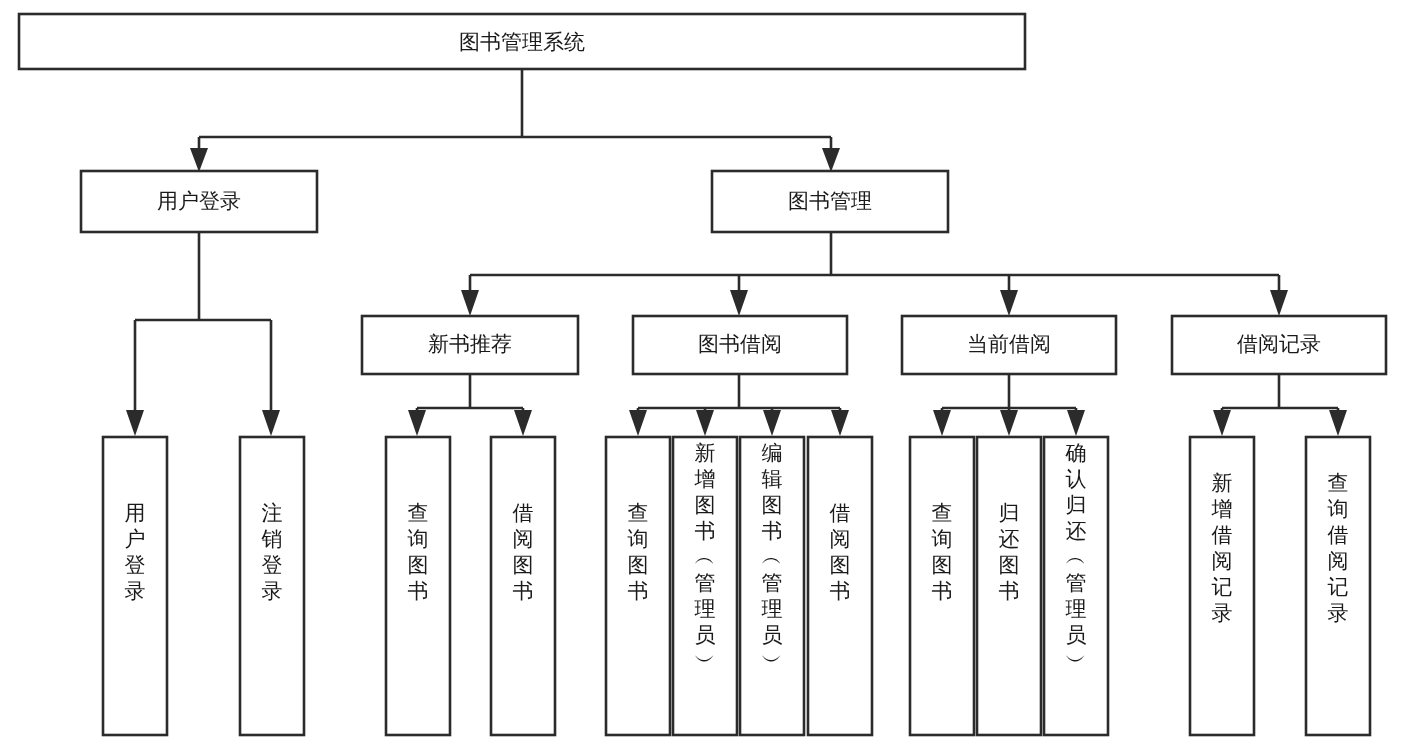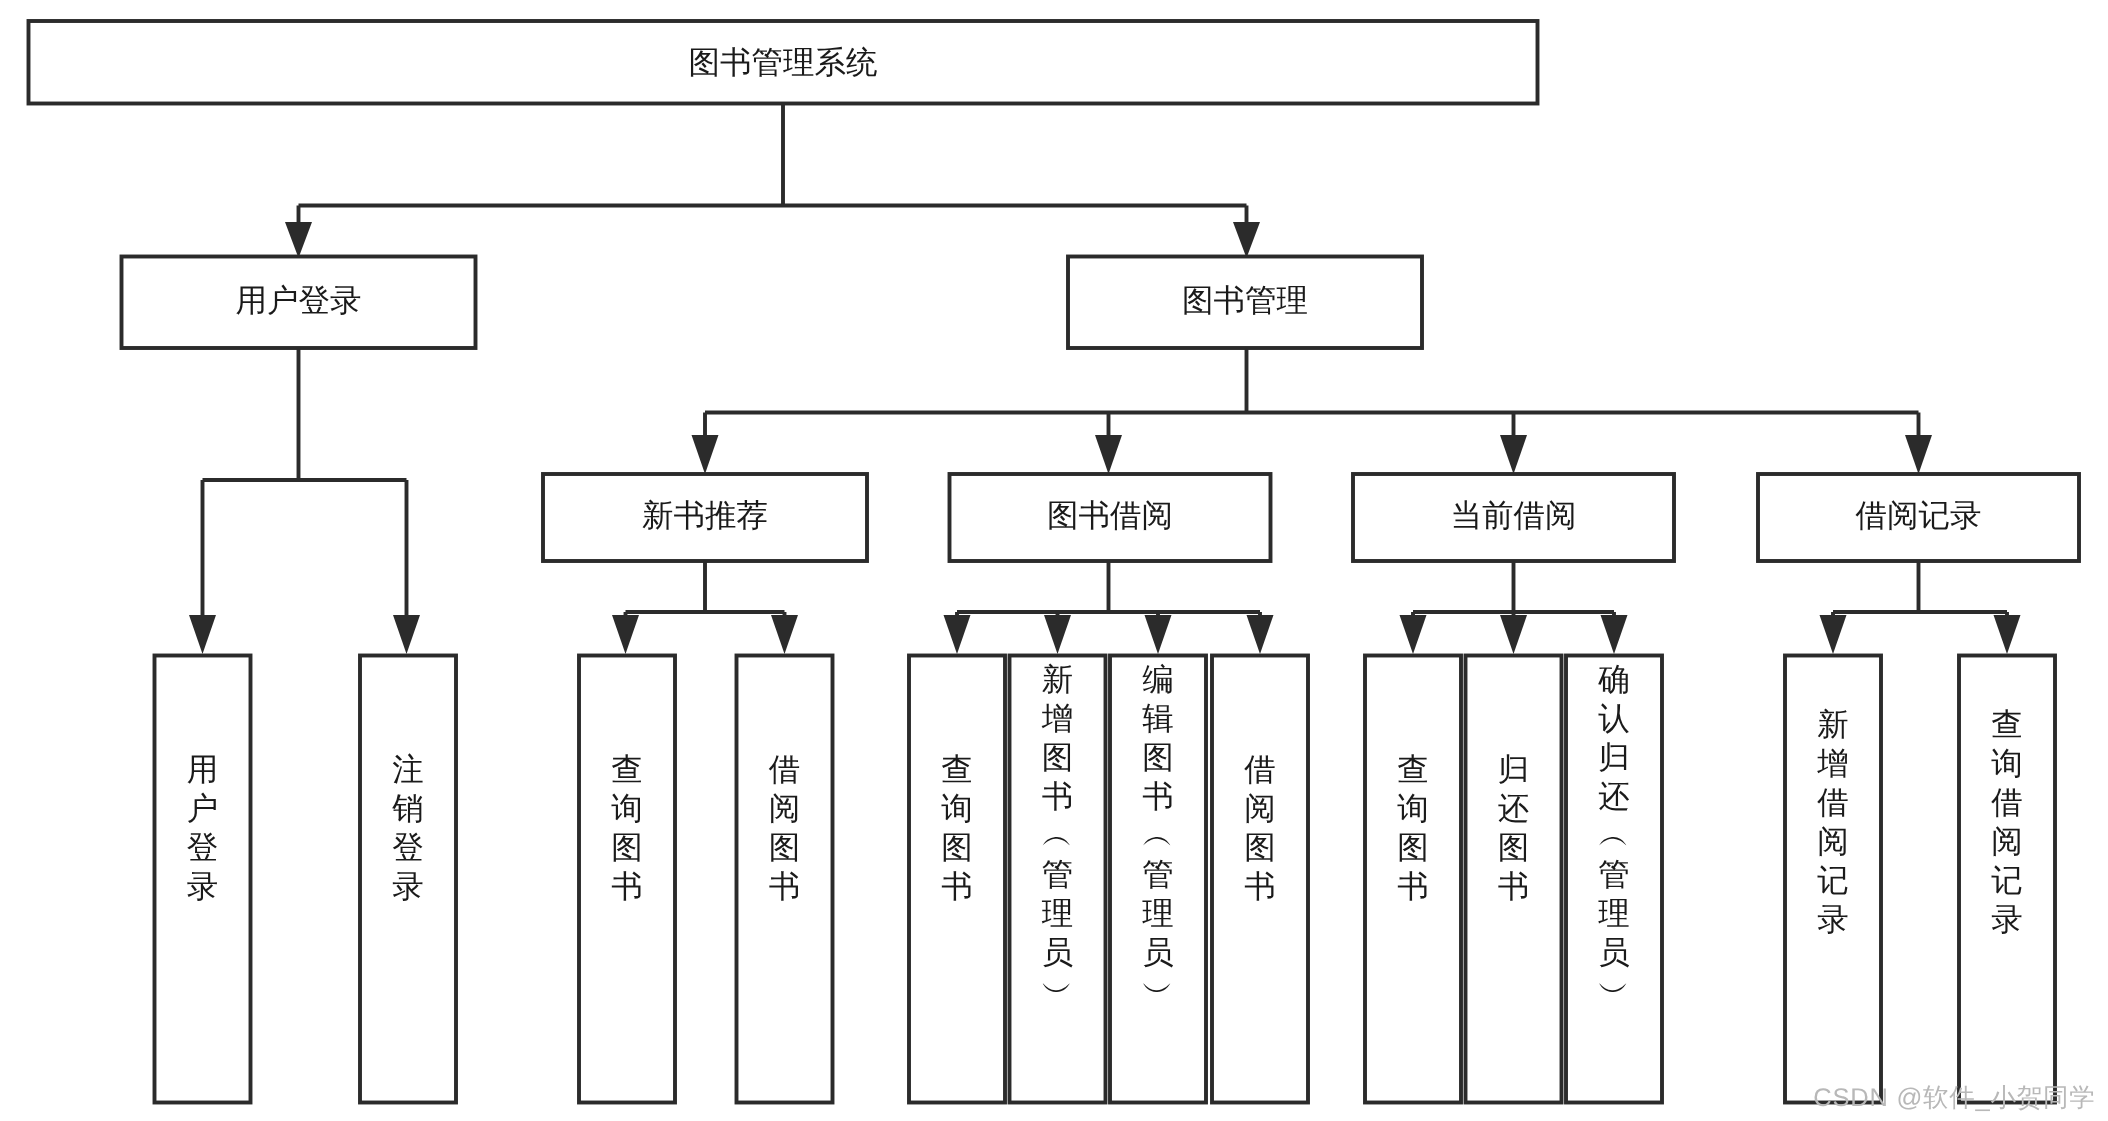--- a/index.html
+++ b/index.html
@@ -229,14 +229,13 @@
       <rect class="node-box" x="1190" y="437" width="64" height="298"></rect>
       <text class="node-label-v" x="1222" y="0"><tspan x="1222" y="490">新</tspan><tspan x="1222" y="516">增</tspan><tspan x="1222" y="542">借</tspan><tspan x="1222" y="568">阅</tspan><tspan x="1222" y="594">记</tspan><tspan x="1222" y="620">录</tspan></text>
     </g>
     <g>
       <rect class="node-box" x="1306" y="437" width="64" height="298"></rect>
       <text class="node-label-v" x="1338" y="0"><tspan x="1338" y="490">查</tspan><tspan x="1338" y="516">询</tspan><tspan x="1338" y="542">借</tspan><tspan x="1338" y="568">阅</tspan><tspan x="1338" y="594">记</tspan><tspan x="1338" y="620">录</tspan></text>
     </g>
 
   </svg>
 
-  <div class="watermark">CSDN @软件_小贺同学</div>
 </div>
 
 </body></html>

